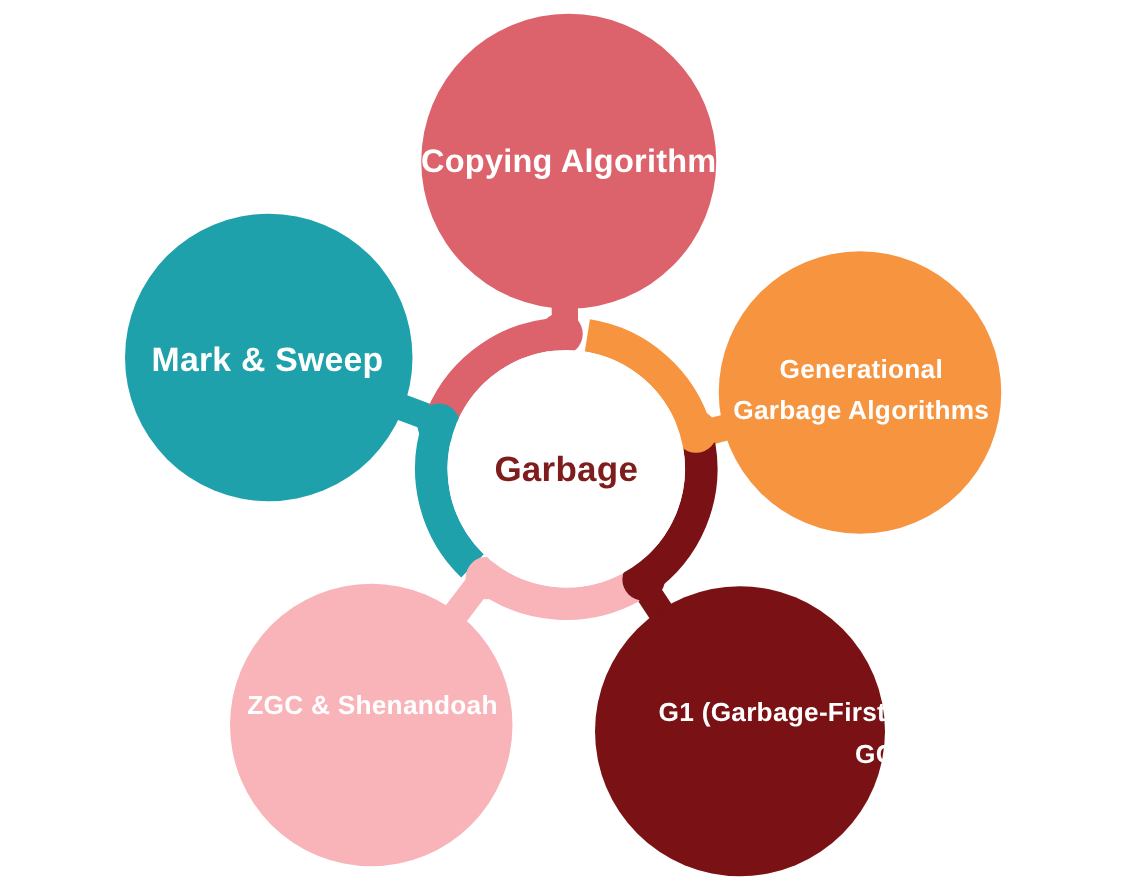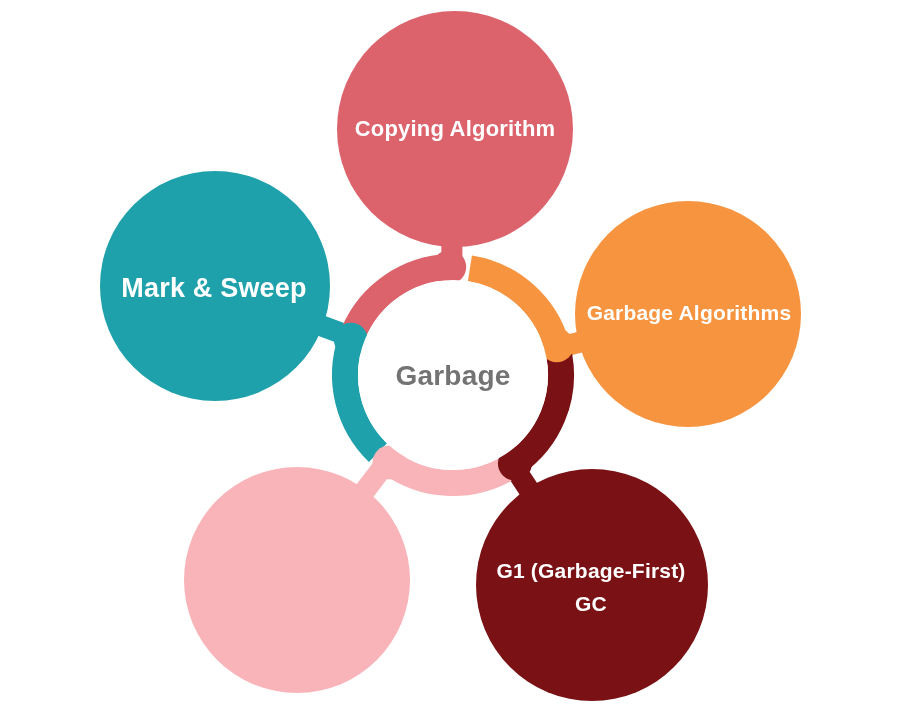--- a/index.html
+++ b/index.html
@@ -17,26 +17,26 @@
   .lbl {
     position: absolute;
     transform: translate(-50%, -50%);
     text-align: center;
     color: #ffffff;
     font-weight: 700;
     letter-spacing: 0.2px;
   }
   .lbl .line { display: block; }
   .nowrap { white-space: nowrap; }
-  .lbl-copying   { left: 455px; top: 129px; width: 280px; font-size: 22px; }
+  .lbl-copying   { left: 455px; top: 129px; width: 280px; font-size: 26px; }
   .lbl-generational { left: 689px; top: 312px; width: 240px; font-size: 21px; line-height: 33px; }
-  .lbl-g1        { left: 591px; top: 587px; width: 250px; font-size: 21px; line-height: 33px; }
+  .lbl-g1        { left: 591px; top: 587px; width: 250px; font-size: 21px; line-height: 33px; text-align: right; }
   .lbl-zgc       { left: 298px; top: 565px; width: 280px; font-size: 21px; }
   .lbl-marksweep { left: 214px; top: 288px; width: 240px; font-size: 27px; }
-  .lbl-center    { left: 453px; top: 375px; width: 240px; font-size: 28px; line-height: 43px; color: #737373; }
+  .lbl-center    { left: 453px; top: 375px; width: 240px; font-size: 28px; line-height: 43px; color: #7f1d1d; }
 </style>
 </head>
 <body>
 
 <div class="canvas">
 
   <svg class="diagram-svg" width="903" height="705" viewBox="0 0 903 705">
 
     <line class="stem" x1="452.1" y1="277" x2="451.7" y2="229" stroke="#DC626B"></line>
     <line class="stem" x1="547.9" y1="350.5" x2="594.3" y2="338.4" stroke="#F79440"></line>
@@ -61,28 +61,30 @@
     <circle cx="592" cy="585" r="116" fill="#7A1114"></circle>
     <circle cx="297" cy="580" r="113" fill="#F8B4B8"></circle>
     <circle cx="215" cy="286" r="115" fill="#1FA1AC"></circle>
 
     <circle cx="453" cy="375" r="95" fill="#ffffff"></circle>
   </svg>
 
   <div class="lbl lbl-copying nowrap">Copying Algorithm</div>
 
   <div class="lbl lbl-generational">
+    <span class="line">Generational</span>
     <span class="line">Garbage Algorithms</span>
   </div>
 
   <div class="lbl lbl-g1">
     <span class="line">G1 (Garbage-First)</span>
     <span class="line">GC</span>
   </div>
 
+  <div class="lbl lbl-zgc nowrap">ZGC &amp; Shenandoah</div>
 
   <div class="lbl lbl-marksweep nowrap">Mark &amp; Sweep</div>
 
   <div class="lbl lbl-center">
     <span class="line">Garbage</span>
   </div>
 
 </div>
 
 </body></html>

